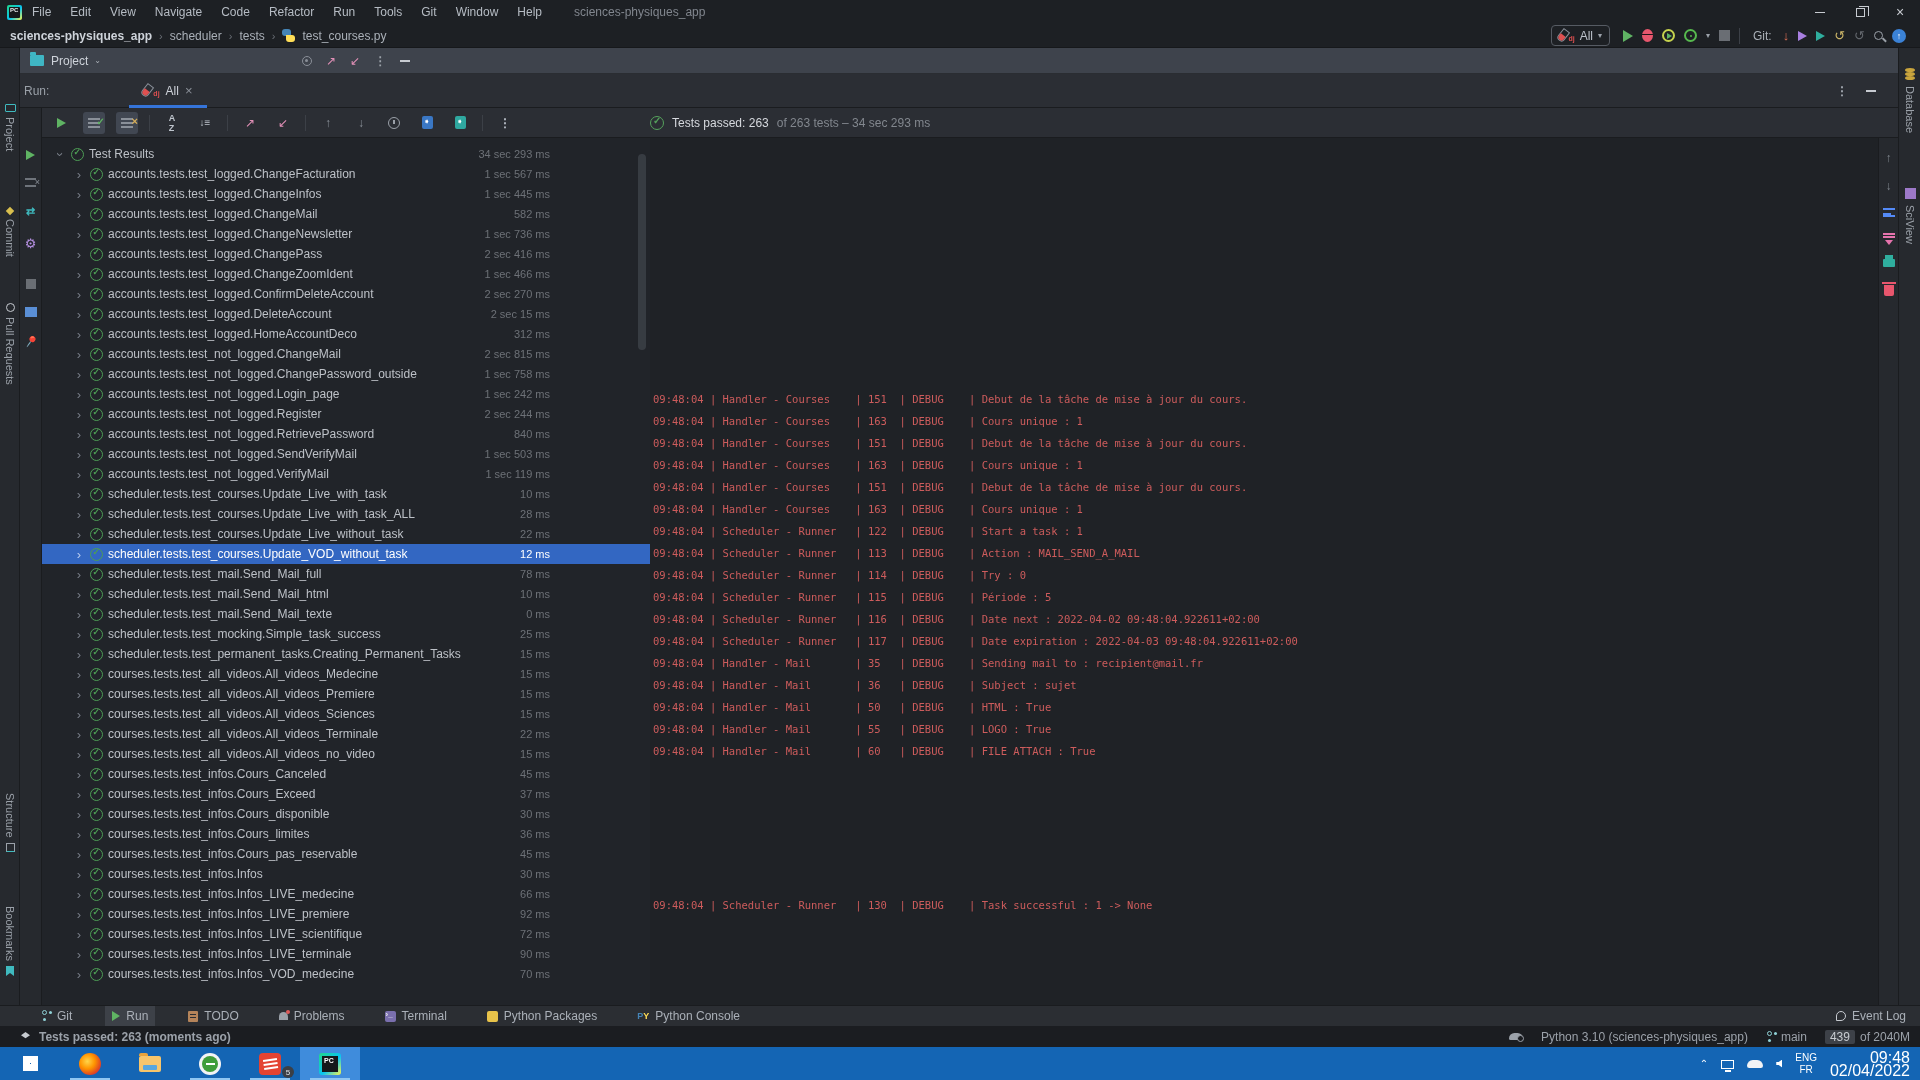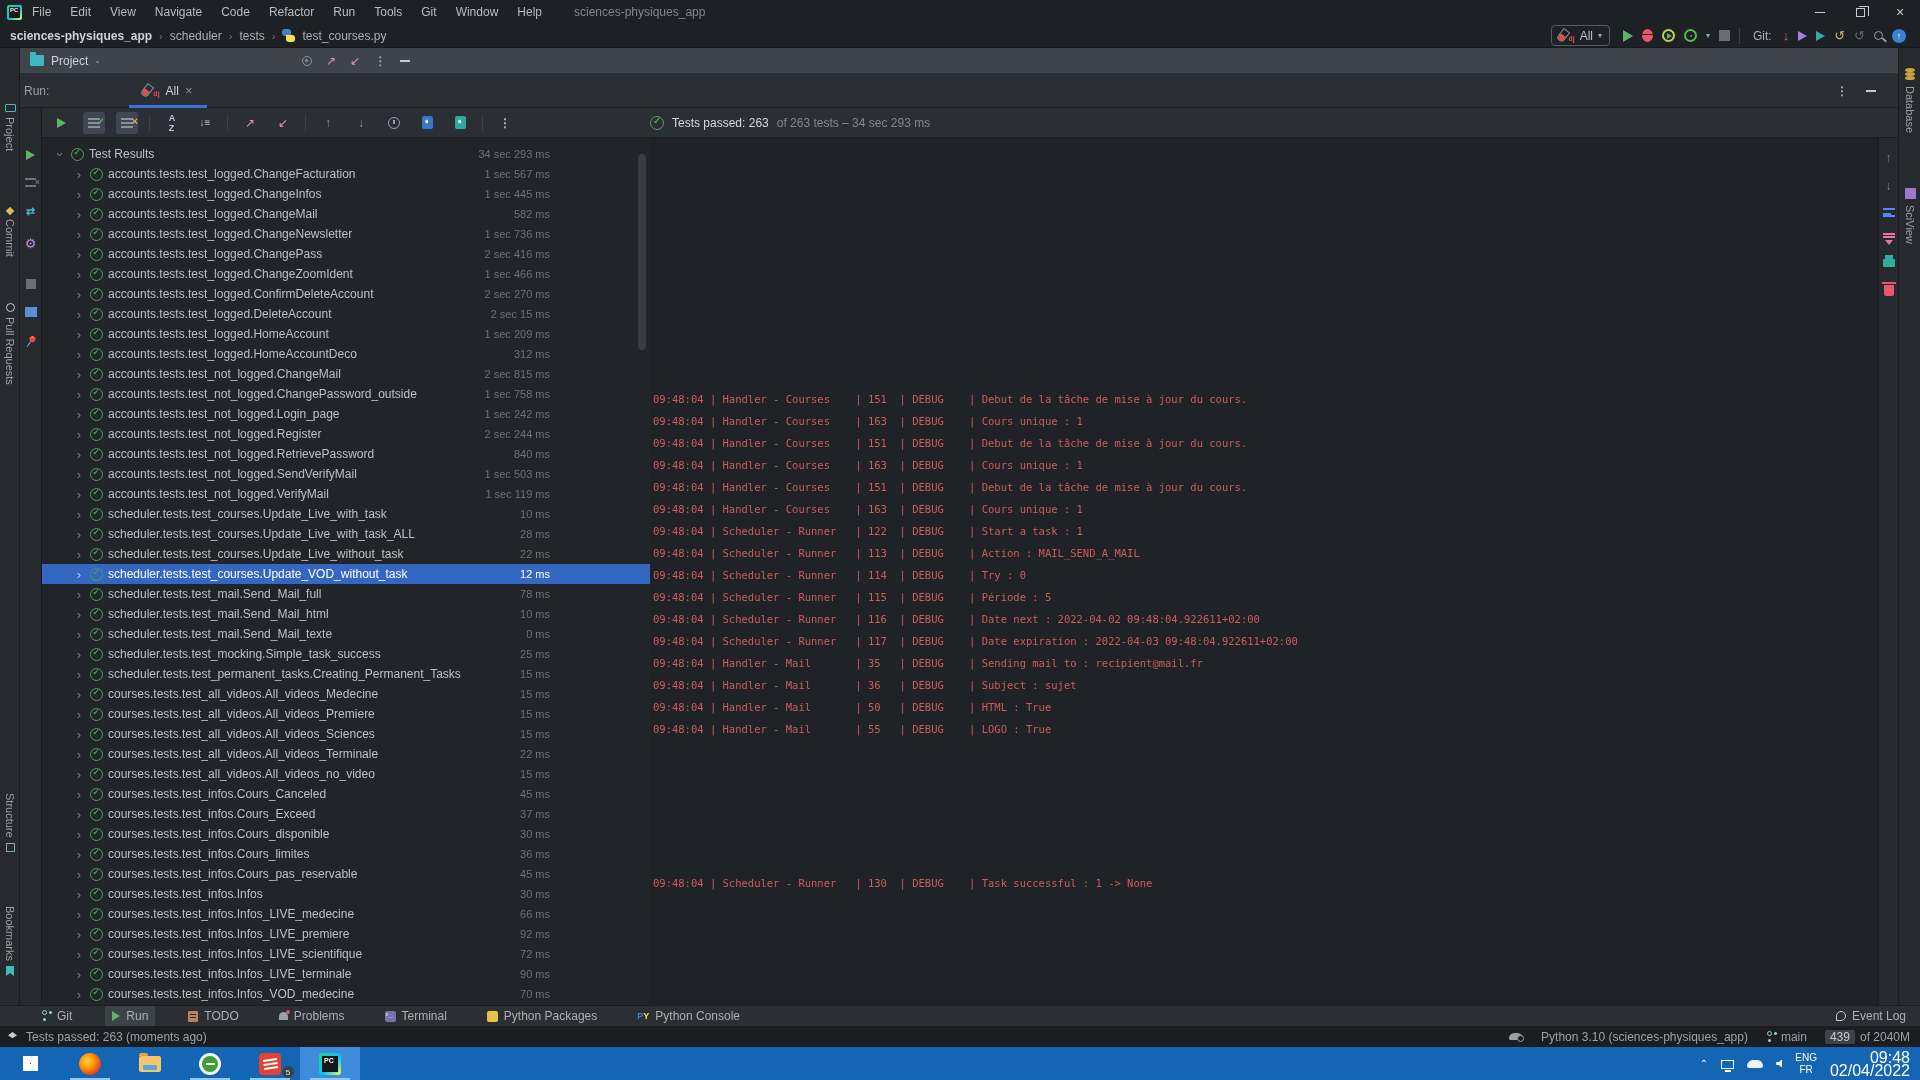--- a/index.html
+++ b/index.html
@@ -179,21 +179,21 @@
   .bi-term { width:11px; height:11px; background:#7a6fae; border-radius:2px; position:relative; }
   .bi-term::after { content:"›_"; position:absolute; left:1px; top:-1px; color:#e8eaec; font-size:8px; font-weight:700; }
   .bi-pkg { width:11px; height:11px; background:#e8c34a; border-radius:2px; }
   .bi-py { font-size:9px; font-weight:700; }
   .bi-py b { color:#4584b6; } .bi-py i { color:#ffde57; font-style:normal; }
   .eventlog { margin-left:auto; display:flex; align-items:center; gap:6px; padding-right:14px; color:#aab0b8; }
   .bi-elog { width:10px; height:10px; border:1.5px solid #c7cbd1; border-radius:50% 50% 50% 0; }
 
   
   .statusbar { position:absolute; left:0; top:1026px; width:1920px; height:21px; background:#1b1d21; display:flex; align-items:center; font-size:12px; color:#9ba1a9; }
-  .sb-left { display:flex; align-items:center; gap:9px; padding-left:8px; }
+  .sb-left { display:flex; align-items:center; gap:9px; padding-left:21px;font-weight:bold; }
   .sb-layers { width:9px; height:9px; background:#c7cbd1; clip-path:polygon(50% 0,100% 35%,50% 70%,0 35%); position:relative; }
   .sb-right { margin-left:auto; display:flex; align-items:center; gap:18px; padding-right:10px; }
   .sb-cloud { width:14px; height:7px; background:#9ba1a9; border-radius:7px 7px 2px 2px; position:relative; }
   .sb-cloud::after { content:""; position:absolute; right:-1px; bottom:-2px; width:5px; height:5px; border-radius:50%; background:#1b1d21; border:1px solid #9ba1a9; }
   .sb-branch-item { display:flex; align-items:center; gap:5px; }
   .mem { display:flex; align-items:center; gap:5px; }
   .mem-used { background:#3d4148; color:#c7cbd1; padding:0 5px; border-radius:2px; }
 
   
   .taskbar { position:absolute; left:0; top:1047px; width:1920px; height:33px; background:#1465b4; display:flex; align-items:stretch; }
@@ -458,26 +458,20 @@
   </div>
         <div class="trow">
     <span class="tchev"></span>
     <span class="tchk"></span>
     <span class="tname">accounts.tests.test_logged.DeleteAccount</span>
     <span class="ttime">2 sec 15 ms</span>
   </div>
         <div class="trow">
     <span class="tchev"></span>
     <span class="tchk"></span>
-    <span class="tname">accounts.tests.test_logged.HomeAccount</span>
-    <span class="ttime">1 sec 209 ms</span>
-  </div>
-        <div class="trow">
-    <span class="tchev"></span>
-    <span class="tchk"></span>
     <span class="tname">accounts.tests.test_logged.HomeAccountDeco</span>
     <span class="ttime">312 ms</span>
   </div>
         <div class="trow">
     <span class="tchev"></span>
     <span class="tchk"></span>
     <span class="tname">accounts.tests.test_not_logged.ChangeMail</span>
     <span class="ttime">2 sec 815 ms</span>
   </div>
         <div class="trow">
@@ -681,20 +675,21 @@
         <div class="cline">09:48:04 | Scheduler - Runner   | 122  | DEBUG    | Start a task : 1</div>
         <div class="cline">09:48:04 | Scheduler - Runner   | 113  | DEBUG    | Action : MAIL_SEND_A_MAIL</div>
         <div class="cline">09:48:04 | Scheduler - Runner   | 114  | DEBUG    | Try : 0</div>
         <div class="cline">09:48:04 | Scheduler - Runner   | 115  | DEBUG    | Période : 5</div>
         <div class="cline">09:48:04 | Scheduler - Runner   | 116  | DEBUG    | Date next : 2022-04-02 09:48:04.922611+02:00</div>
         <div class="cline">09:48:04 | Scheduler - Runner   | 117  | DEBUG    | Date expiration : 2022-04-03 09:48:04.922611+02:00</div>
         <div class="cline">09:48:04 | Handler - Mail       | 35   | DEBUG    | Sending mail to : recipient@mail.fr</div>
         <div class="cline">09:48:04 | Handler - Mail       | 36   | DEBUG    | Subject : sujet</div>
         <div class="cline">09:48:04 | Handler - Mail       | 50   | DEBUG    | HTML : True</div>
         <div class="cline">09:48:04 | Handler - Mail       | 55   | DEBUG    | LOGO : True</div>
+        <div class="cline">09:48:04 | Handler - Mail       | 60   | DEBUG    | FILE ATTACH : True</div>
         <div class="cline"></div>
         <div class="cline"></div>
         <div class="cline"></div>
         <div class="cline"></div>
         <div class="cline"></div>
         <div class="cline"></div>
         <div class="cline">09:48:04 | Scheduler - Runner   | 130  | DEBUG    | Task successful : 1 -&gt; None</div>
       </div>
   </div>
 

